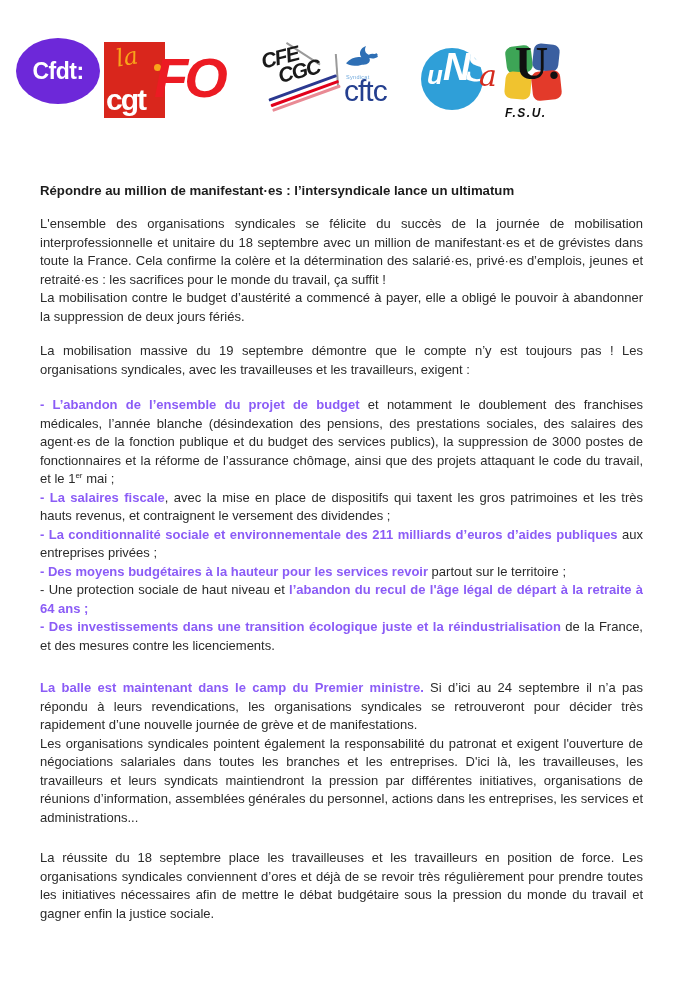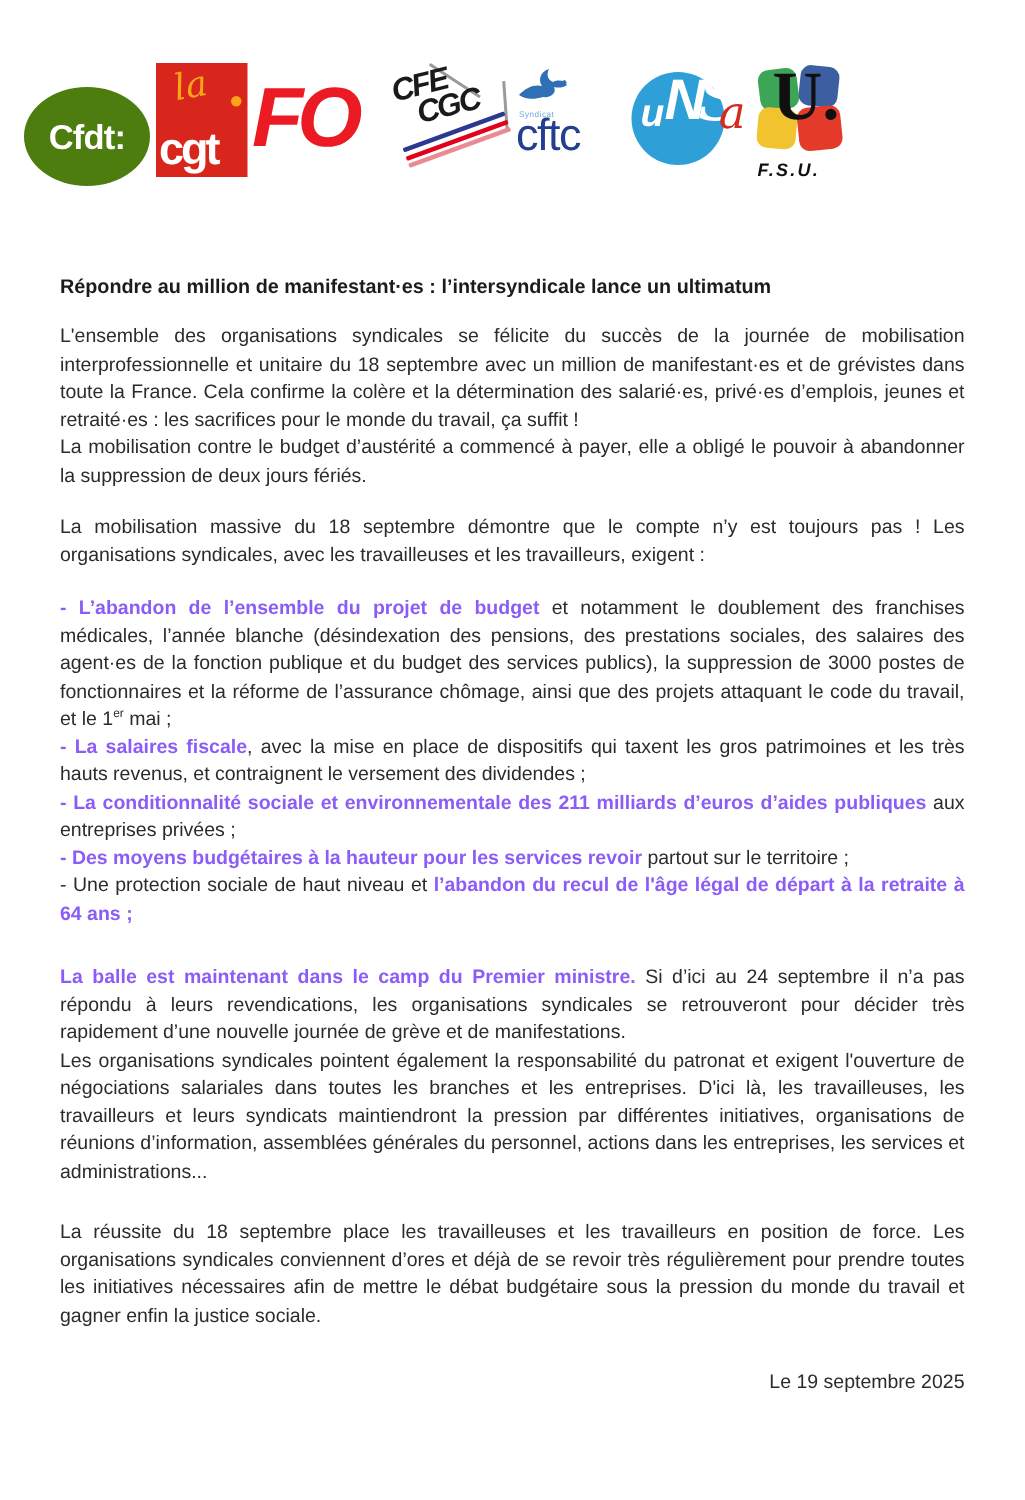--- a/index.html
+++ b/index.html
@@ -13,37 +13,37 @@
     color: #2b2b2b;
     overflow: hidden;
     margin: 0 auto;
   }
 
   
   .logos { position: relative; height: 118px; }
   .logo { position: absolute; }
 
   
-  .logo-cfdt { left: 16px; top: 58px; width: 84px; height: 66px;
-    background: #4d7c0f; border-radius: 50%;
+  .logo-cfdt { left: 16px; top: 38px; width: 84px; height: 66px;
+    background: #6d28d9; border-radius: 50%;
     display: flex; align-items: center; justify-content: center; }
   .cfdt-word { color: #ffffff; font-weight: 700; font-size: 23px; letter-spacing: -0.5px; }
 
   
   .logo-cgt { left: 104px; top: 42px; width: 61px; height: 76px; background: #D9261C; }
   .cgt-la { position: absolute; top: 1px; left: 12px; color: #F9A51A;
     font-family: "DejaVu Serif", serif; font-style: italic; font-size: 24px;
     transform: rotate(-10deg); }
   .cgt-dot { position: absolute; top: 22px; right: 4px; width: 7px; height: 7px;
     background: #F9A51A; border-radius: 50%; }
   .cgt-word { position: absolute; bottom: 1px; left: 2px; color: #ffffff;
     font-weight: 700; font-size: 30px; letter-spacing: -2px; }
 
   
-  .logo-fo { left: 168px; top: 42px; width: 70px; height: 72px;
+  .logo-fo { left: 154px; top: 42px; width: 70px; height: 72px;
     display: flex; align-items: center; text-align: right; }
   .fo-word { color: #EC1B23; font-weight: 900; font-style: italic;
     font-size: 56px; letter-spacing: -4px; line-height: 1; }
 
   
   .logo-cfecgc { left: 261px; top: 40px; width: 80px; height: 76px; }
   .cfecgc-text { position: absolute; top: 6px; left: 2px; transform: rotate(-14deg);
     font-weight: 900; font-style: italic; font-size: 21px; line-height: 0.88;
     color: #1A1A1A; letter-spacing: -1.5px; }
   .cfecgc-line2 { display: block; margin-left: 13px; }
@@ -184,26 +184,26 @@
     </div>
 
 
   </header>
 
   <main class="content">
     <h1 class="title">Répondre au million de manifestant·es : l’intersyndicale lance un ultimatum</h1>
     <div>
         <p class="block block-p"><span>L'ensemble des organisations syndicales se félicite du succès de la journée de mobilisation interprofessionnelle et unitaire du 18 septembre avec un million de manifestant·es et de grévistes dans toute la France. Cela confirme la colère et la détermination des salarié·es, privé·es d’emplois, jeunes et retraité·es : les sacrifices pour le monde du travail, ça suffit !</span></p>
         <p class="block block-line"><span>La mobilisation contre le budget d’austérité a commencé à payer, elle a obligé le pouvoir à abandonner la suppression de deux jours fériés.</span></p>
-        <p class="block block-p"><span>La mobilisation massive du 18 septembre démontre que le compte n’y est toujours pas ! Les organisations syndicales, avec les travailleuses et les travailleurs, exigent :</span></p>
+        <p class="block block-p"><span>La mobilisation massive du 19 septembre démontre que le compte n’y est toujours pas ! Les organisations syndicales, avec les travailleuses et les travailleurs, exigent :</span></p>
         <p class="block block-li-first"><span class="bold">- L’abandon de l’ensemble du projet de budget</span><span> et notamment le doublement des franchises médicales, l’année blanche (désindexation des pensions, des prestations sociales, des salaires des agent·es de la fonction publique et du budget des services publics), la suppression de 3000 postes de fonctionnaires et la réforme de l’assurance chômage, ainsi que des projets attaquant le code du travail, et le 1</span><sup>er</sup><span> mai ;</span></p>
         <p class="block block-li"><span class="bold">- La salaires fiscale</span><span>, avec la mise en place de dispositifs qui taxent les gros patrimoines et les très hauts revenus, et contraignent le versement des dividendes ;</span></p>
         <p class="block block-li"><span class="bold">- La conditionnalité sociale et environnementale des 211 milliards d’euros d’aides publiques</span><span> aux entreprises privées ;</span></p>
         <p class="block block-li"><span class="bold">- Des moyens budgétaires à la hauteur pour les services revoir</span><span> partout sur le territoire ;</span></p>
         <p class="block block-li"><span>- Une protection sociale de haut niveau et </span><span class="bold">l’abandon du recul de l'âge légal de départ à la retraite à 64 ans ;</span></p>
+        <p class="block block-li"><span class="bold">- Des investissements dans une transition écologique juste et la réindustrialisation</span><span> de la France, et des mesures contre les licenciements.</span></p>
         <p class="block block-p-big"><span class="bold">La balle est maintenant dans le camp du Premier ministre.</span><span> Si d’ici au 24 septembre il n’a pas répondu à leurs revendications, les organisations syndicales se retrouveront pour décider très rapidement d’une nouvelle journée de grève et de manifestations.</span></p>
         <p class="block block-line"><span>Les organisations syndicales pointent également la responsabilité du patronat et exigent l'ouverture de négociations salariales dans toutes les branches et les entreprises. D'ici là, les travailleuses, les travailleurs et leurs syndicats maintiendront la pression par différentes initiatives, organisations de réunions d’information, assemblées générales du personnel, actions dans les entreprises, les services et administrations...</span></p>
         <p class="block block-p2"><span>La réussite du 18 septembre place les travailleuses et les travailleurs en position de force. Les organisations syndicales conviennent d’ores et déjà de se revoir très régulièrement pour prendre toutes les initiatives nécessaires afin de mettre le débat budgétaire sous la pression du monde du travail et gagner enfin la justice sociale.</span></p>
-        <p class="block block-date"><span>Le 19 septembre 2025</span></p>
       </div>
   </main>
 
 </div>
 
 </body></html>

